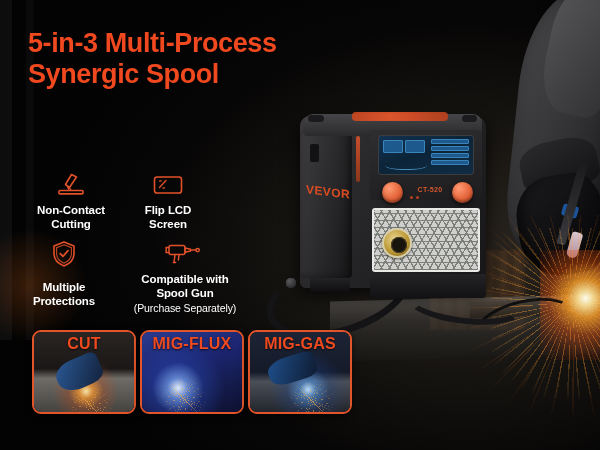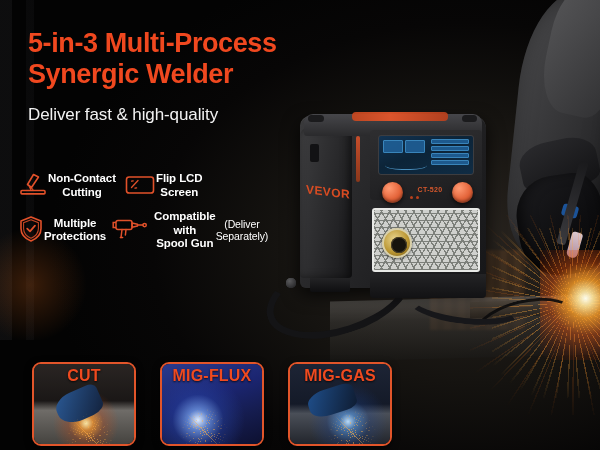--- a/index.html
+++ b/index.html
@@ -250,33 +250,33 @@
     line-height:1.32; letter-spacing:-.1px;
   }
 
   
   #features { position:absolute; left:18px; top:168px; width:300px; }
   .frow { display:flex; }
   .frow.r1 > .feat:nth-child(1){ width:106px; }
   .frow.r1 > .feat:nth-child(2){ width:88px; }
   .frow.r1 > .feat:nth-child(3){ width:96px; }
   .frow.r2 { margin-top:6px; }
-  .frow.r2 > .feat:nth-child(1){ width:92px; }
+  .frow.r2 > .feat:nth-child(1){ width:92px;gap:8px; }
   .frow.r2 > .feat:nth-child(2){ width:150px; }
-  .feat { display:flex; flex-direction:row; align-items:center; }
+  .feat { display:flex; flex-direction:column; align-items:center; }
   .feat .ico { height:34px; display:flex; align-items:center; justify-content:center; }
   .feat .flabel {
     margin-top:2px; text-align:center; color:#fff;
     font-size:11.5px; font-weight:600; line-height:1.18; letter-spacing:-.1px;
     white-space:pre-line;
   }
   .feat .fnote { font-size:10.5px; font-weight:400; }
 
   
-  #thumbs { position:absolute; left:32px; top:330px; display:flex; gap:24px;margin-top:32px; }
+  #thumbs { position:absolute; left:32px; top:330px; display:flex; gap:4px; }
   .thumb {
     position:relative; width:104px; height:84px;
     border:2px solid #e2552a; border-radius:9px; overflow:hidden;
     box-shadow:0 2px 7px rgba(0,0,0,.6);
   }
   .thumb .tlabel {
     position:absolute; left:0; right:0; top:3px; text-align:center;
     color:#f04a1f; font-size:16px; font-weight:700; letter-spacing:.2px;
     text-shadow:0 1px 2px rgba(0,0,0,.75); z-index:3;
   }
@@ -401,23 +401,22 @@
   <div class="m-bottom"></div>
   <div class="m-conn"></div>
   <div class="m-conn"></div>
   <div class="m-conn"></div>
   <div class="m-conn"></div>
   <div class="m-cable2"></div>
 </div>
 
 <div id="copy">
   <div class="title">5-in-3 Multi-Process</div>
-  <div class="title">Synergic Welder</div>
+  <div class="title">Synergic Spool</div>
   <div class="subtitle">
-    <div>Deliver fast &amp; high-quality</div>
   </div>
 </div>
 
 <div id="features">
   <div class="frow r1">
     <div class="feat">
       <span class="ico">
         <svg width="30" height="26" viewBox="0 0 30 26" fill="none" stroke="#e2512a" stroke-width="1.6">
           <path d="M15.5 2.5 L20.5 5 L13.5 15.5 L9.5 12.5 Z" stroke-linejoin="round"></path>
           <path d="M11.2 14.2 L13 18 M12.6 15.2 L15.2 17.8" stroke-width="1.2"></path>
@@ -458,21 +457,21 @@
           <path d="M6 6.5 H3.2 V11.5 H6"></path>
           <path d="M22 7 L27.5 8.2 L27.5 10 L22 11.2 Z" stroke-linejoin="round"></path>
           <path d="M27.5 9.1 H33" stroke-linecap="round"></path>
           <circle cx="34.6" cy="9.1" r="1.7"></circle>
           <path d="M12 13.5 L11 21.5 M16 13.5 L15.4 19" stroke-linecap="round"></path>
           <path d="M10.4 21.5 H12.6" stroke-linecap="round"></path>
         </svg>
       </span>
       <span class="flabel">Compatible with
 Spool Gun</span>
-      <span class="flabel fnote">(Deliver Separately)</span>
+      <span class="flabel fnote">(Purchase Separately)</span>
     </div>
   </div>
 </div>
 
 <div id="thumbs">
   <div class="thumb">
     <div class="timg t-cut"></div>
     <div class="t-spark-sm" style="left:26px; top:48px;"></div>
     <div class="tlabel">CUT</div>
   </div>

